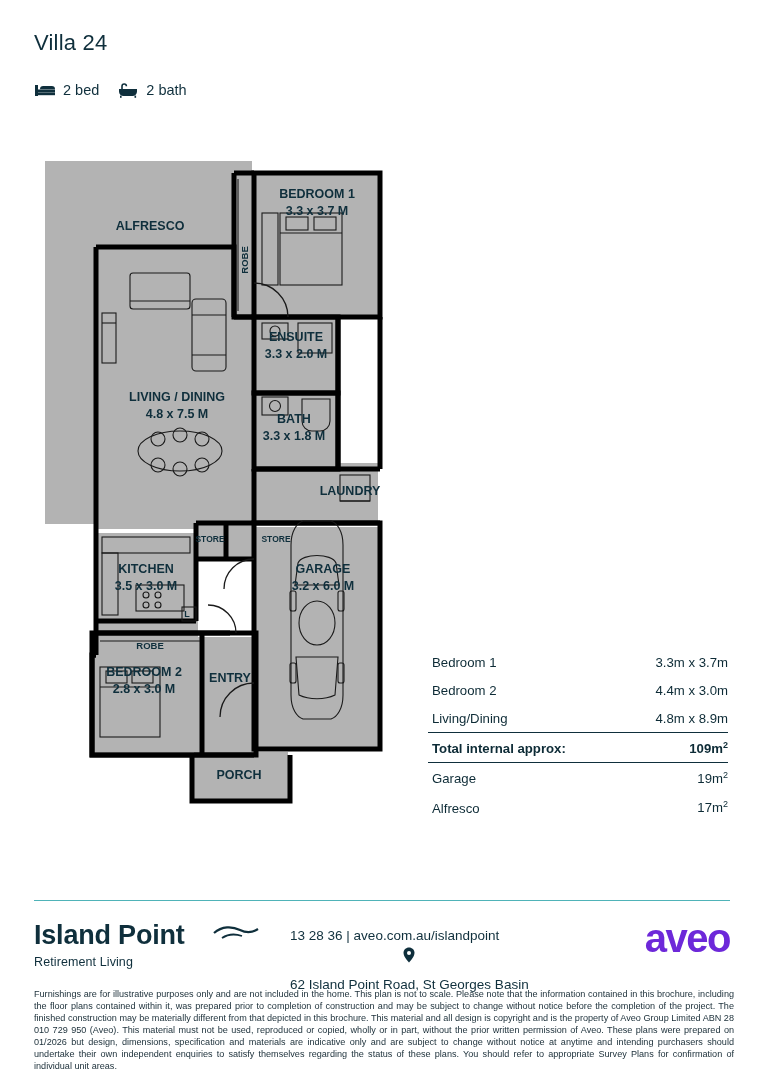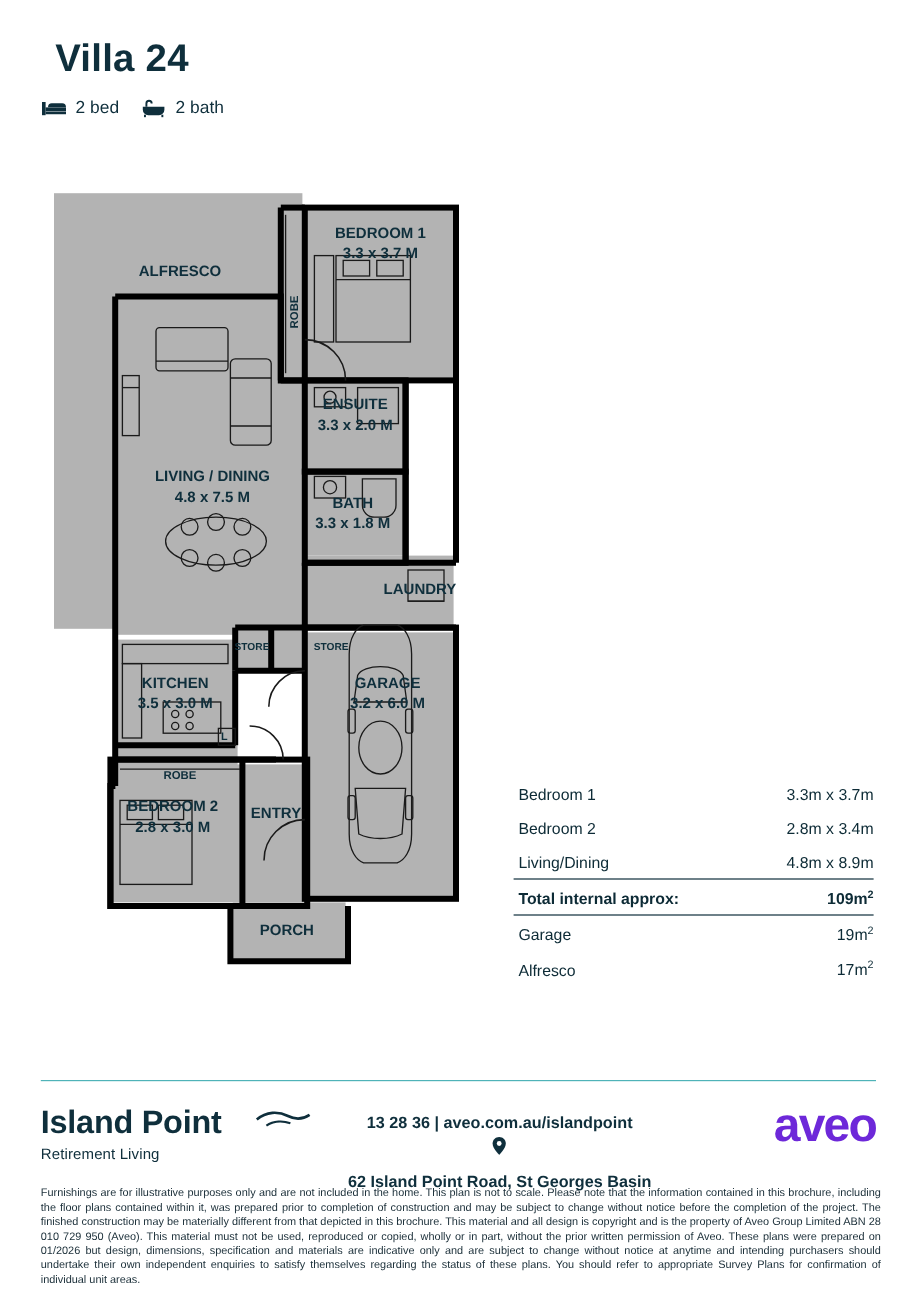--- a/index.html
+++ b/index.html
@@ -16,24 +16,24 @@
     overflow: hidden;
   }
   .page {
     position: absolute;
     inset: 0;
   }
 
   
   .title {
     position: absolute;
-    left: 46px;
+    left: 34px;
     top: 30px;
-    font-size: 32px;
-    font-weight: bold;
+    font-size: 22px;
+    font-weight: normal;
     letter-spacing: 0.2px;
     color: #0f2f3c;
   }
   .specs {
     position: absolute;
     left: 34px;
     top: 82px;
     display: flex;
     gap: 18px;
     font-size: 14.5px;
@@ -112,24 +112,23 @@
   .brand-swoosh {
     position: absolute;
     left: 178px;
     top: -4px;
   }
   .contact {
     position: absolute;
     left: 290px;
     top: 925px;
     font-size: 13.5px;
-    font-weight: bold;
+    font-weight: normal;
     color: #0f2f3c;
     line-height: 1.6;
-    text-align: center;
   }
   .contact-line2 {
     display: flex;
     align-items: center;
     gap: 5px;
     flex-direction: column;
   }
   .aveo {
     position: absolute;
     right: 34px;
@@ -369,21 +368,21 @@
     </svg>
   </div>
 
   <div class="areas">
     <div class="area-row">
       <span>Bedroom 1</span>
       <span class="area-val">3.3m x 3.7m</span>
     </div>
     <div class="area-row">
       <span>Bedroom 2</span>
-      <span class="area-val">2.8m x 3.4m</span>
+      <span class="area-val">4.4m x 3.0m</span>
     </div>
     <div class="area-row">
       <span>Living/Dining</span>
       <span class="area-val">4.8m x 8.9m</span>
     </div>
     <div class="area-row bold topline">
       <span>Total internal approx:</span>
       <span class="area-val"><span>109m</span><sup>2</sup></span>
     </div>
     <div class="area-row topline">

